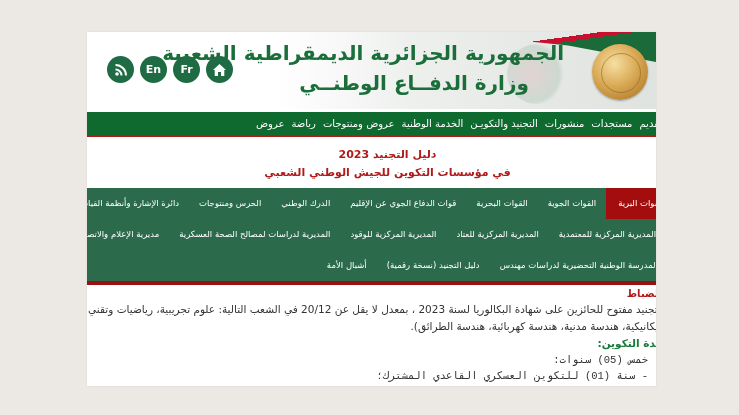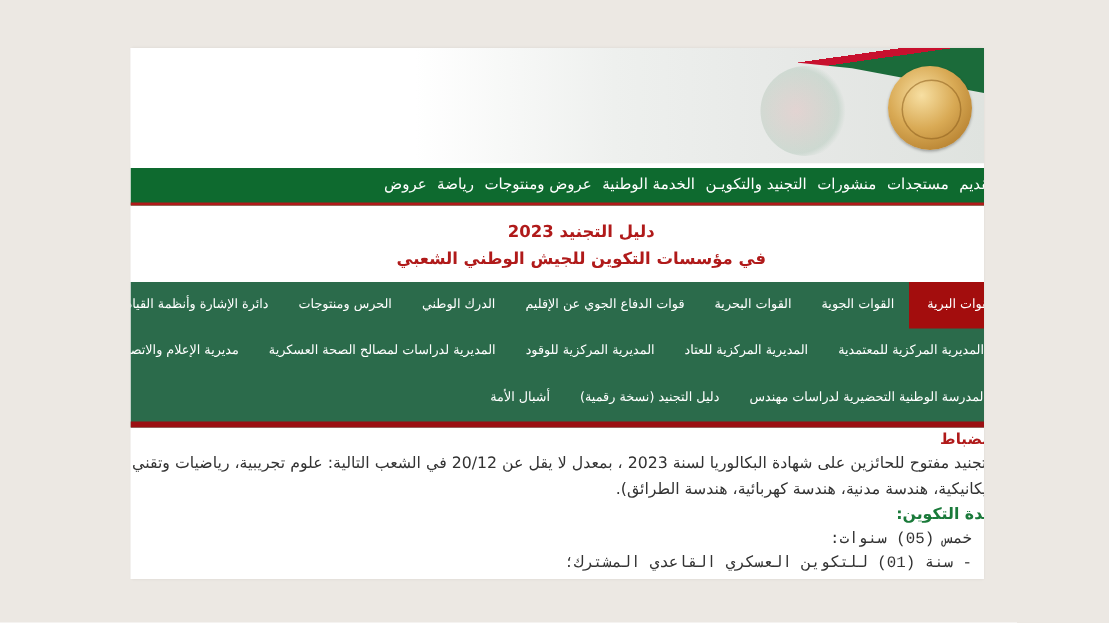--- a/index.html
+++ b/index.html
@@ -103,21 +103,41 @@
   .content .li { font-size:10.5px; line-height:16px; margin-right:8px;font-family:Liberation Mono, monospace; }
 </style>
 </head>
 <body>
 
 <div class="page">
   <div class="header">
     <div class="banner"></div>
     <div class="flag-stripe"></div>
     <div class="crescent-ghost"></div>
+    <div class="title-ar">
+      <div class="l1">الجمهورية الجزائرية الديمقراطية الشعبية</div>
+      <div class="l2">وزارة الدفــاع الوطنــي</div>
+    </div>
     <div class="seal"></div>
+    <div class="icon-btns">
+      <div class="icon-btn">
+        <svg width="14" height="14" viewBox="0 0 14 14">
+          <circle cx="3" cy="11" r="1.8" fill="#fff"></circle>
+          <path d="M1.5 6.5 A6 6 0 0 1 7.5 12.5" stroke="#fff" stroke-width="2" fill="none"></path>
+          <path d="M1.5 2 A10.5 10.5 0 0 1 12 12.5" stroke="#fff" stroke-width="2" fill="none"></path>
+        </svg>
+      </div>
+      <div class="icon-btn">En</div>
+      <div class="icon-btn">Fr</div>
+      <div class="icon-btn">
+        <svg width="15" height="14" viewBox="0 0 15 14">
+          <path d="M7.5 1 L14 7 L12.3 7 L12.3 13 L9 13 L9 9 L6 9 L6 13 L2.7 13 L2.7 7 L1 7 Z" fill="#fff"></path>
+        </svg>
+      </div>
+    </div>
   </div>
 
   <div class="topnav">
     <span>تقديم</span>
     <span>مستجدات</span>
     <span>منشورات</span>
     <span>التجنيد والتكويـن</span>
     <span>الخدمة الوطنية</span>
     <span>عروض ومنتوجات</span>
     <span>رياضة</span>

